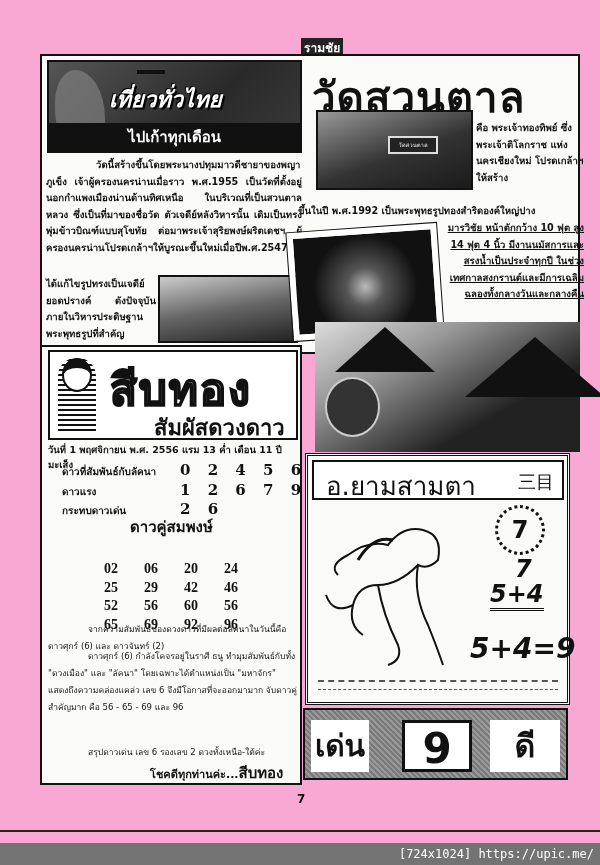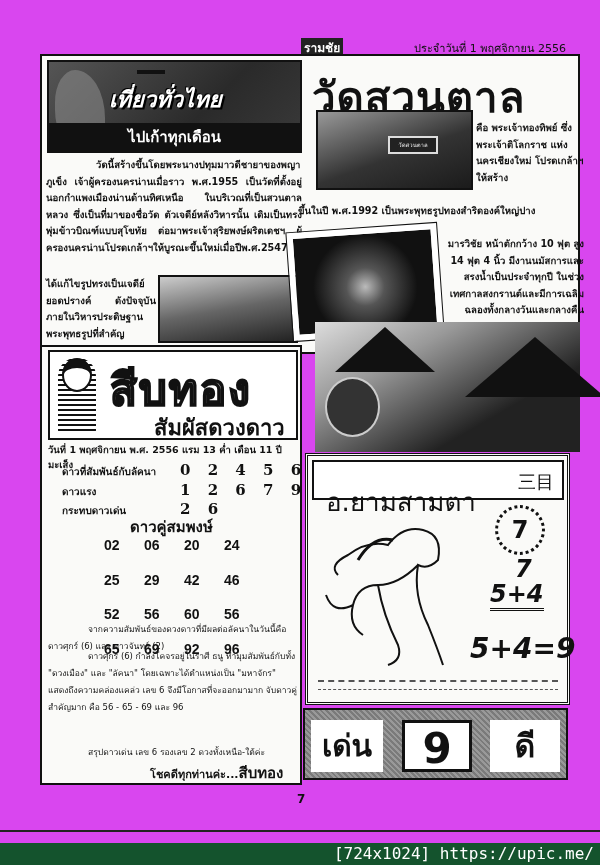--- a/index.html
+++ b/index.html
@@ -1,82 +1,81 @@
 <!DOCTYPE html>
 <html><head>
 <meta charset="utf-8">
 <style>
   * { box-sizing: border-box; margin: 0; padding: 0; }
   html, body { width: 600px; height: 865px; overflow: hidden; background: #f4f4f2; }
   body { font-family: "DejaVu Sans", sans-serif; color: #111; position: relative; }
-  .page { position: absolute; left: 0; top: 0; width: 600px; height: 843px; background: #d946ef; }
+  .page { position: absolute; left: 0; top: 0; width: 600px; height: 843px; background: #f9a8d4; }
   .page-border-bottom { position: absolute; left: 0; top: 830px; width: 600px; height: 2px; background: #222; }
   .header { position: absolute; left: 36px; top: 38px; width: 550px; height: 16px; }
   .masthead { position: absolute; left: 265px; top: 0; font-weight: bold; font-size: 12px; background: #222; color: #fff; padding: 0 3px; }
   .issue-date { position: absolute; right: 20px; top: 1px; font-size: 11px; }
   .frame { position: absolute; border: 2px solid #111; background: #fafaf8; }
   .outer-top { left: 40px; top: 54px; width: 540px; height: 300px; }
   .travel-banner { position: absolute; left: 47px; top: 60px; width: 255px; height: 93px; background: linear-gradient(135deg,#555,#2a2a2a 60%,#3a3a3a); border: 2px solid #111; overflow: hidden; }
   .travel-title { position: absolute; left: 60px; top: 20px; font-size: 22px; font-weight: bold; color: #fff; text-shadow: 2px 2px 0 #000, -1px -1px 0 #000; font-style: italic; text-align: right; }
   .travel-sub { position: absolute; left: 0; bottom: 0; width: 100%; height: 28px; background: #111; color: #fff; font-weight: bold; font-size: 15px; text-align: center; line-height: 28px; }
   .map-shape { position: absolute; left: 6px; top: 8px; width: 50px; height: 80px; background: #888; border-radius: 40% 60% 30% 50%; opacity: .6; }
   .plane-icon { position: absolute; left: 88px; top: 8px; width: 28px; height: 4px; background: #111; }
   .temple-title { position: absolute; left: 312px; top: 64px; font-size: 42px; font-weight: bold; letter-spacing: 1px; }
   .body-text { position: absolute; font-size: 9.6px; line-height: 16.5px; text-align: justify; font-weight: bold; }
   .intro { left: 46px; top: 157px; width: 256px; text-indent: 50px; }
   .intro2 { left: 46px; top: 276px; width: 110px; }
   .right-col { left: 476px; top: 120px; width: 108px; text-align: left; }
   .mid-line { left: 298px; top: 203px; width: 286px; }
-  .right-col2 { left: 440px; top: 236px; width: 144px; text-align: right; }
+  .right-col2 { left: 440px; top: 220px; width: 144px; text-align: right; text-decoration: underline; }
   .photo { position: absolute; background: linear-gradient(160deg,#999,#333 55%,#1b1b1b); border: 2px solid #111; }
   .photo-gate { left: 316px; top: 110px; width: 157px; height: 80px; }
   .sign-box { position: absolute; left: 70px; top: 24px; width: 50px; height: 18px; background: #222; border: 2px solid #ddd; color: #eee; font-size: 6px; text-align: center; line-height: 14px; }
   .photo-buddha { left: 290px; top: 228px; width: 150px; height: 108px; transform: rotate(-4deg); border: 6px solid #fff; outline: 1px solid #111; background: radial-gradient(circle at 50% 55%,#bbb 0,#555 22%,#111 60%); }
   .photo-temple { left: 158px; top: 275px; width: 140px; height: 68px; background: linear-gradient(170deg,#ccc,#666 50%,#222); }
   .photo-hall { left: 315px; top: 322px; width: 265px; height: 130px; background: linear-gradient(150deg,#ddd 0,#999 30%,#222 70%); border: none; }
   .roof { position: absolute; width: 0; height: 0; border-left: 50px solid transparent; border-right: 50px solid transparent; border-bottom: 45px solid #111; }
   .monk-circle { position: absolute; left: 10px; top: 55px; width: 55px; height: 60px; border-radius: 50%; background: #333; border: 2px solid #ccc; }
   .horo-box { left: 40px; top: 345px; width: 262px; height: 440px; }
   .horo-header { position: absolute; left: 48px; top: 350px; width: 250px; height: 90px; border: 2px solid #111; background: #fff; }
   .girl-icon { position: absolute; left: 8px; top: 6px; width: 38px; height: 76px; border-radius: 18px 18px 4px 4px; background: repeating-linear-gradient(0deg,#fff 0 3px,#111 3px 5px); }
   .girl-head { position: absolute; left: 4px; top: 0; width: 30px; height: 34px; border-radius: 50%; background: #fff; border: 2px solid #111; border-top: 10px solid #111; }
   .horo-title { position: absolute; left: 60px; top: 2px; font-size: 44px; font-weight: bold; color: #fff; -webkit-text-stroke: 2px #111; letter-spacing: 2px; }
   .horo-sub { position: absolute; left: 104px; top: 58px; font-size: 22px; font-weight: bold; }
   .horo-date { position: absolute; left: 48px; top: 442px; font-size: 9.5px; font-weight: bold; width: 252px; }
   .star-row { position: absolute; left: 62px; font-size: 10px; font-weight: bold; }
   .star-row .nums { position: absolute; left: 118px; top: -3px; font-family: "DejaVu Serif", serif; font-size: 15px; font-weight: bold; letter-spacing: 6px; white-space: nowrap; }
   .pairs-title { position: absolute; left: 130px; top: 515px; font-size: 15px; font-weight: bold; }
-  .pairs-grid { position: absolute; left: 104px; top: 536px; width: 160px; display: grid; grid-template-columns: repeat(4, 40px); row-gap: 16px; font-family: Liberation Sans, sans-serif; font-weight: bold; font-size: 14px; line-height: 18.5px; }
+  .pairs-grid { position: absolute; left: 104px; top: 560px; width: 160px; display: grid; grid-template-columns: repeat(4, 40px); row-gap: 0; font-family: Liberation Serif, serif; font-weight: bold; font-size: 14px; line-height: 18.5px; }
   .analysis { position: absolute; left: 48px; width: 250px; font-size: 8.5px; line-height: 17px; }
   .signoff { position: absolute; left: 150px; top: 761px; font-size: 11px; font-weight: bold; }
   .signoff .brand { font-size: 15px; }
   .yam-box { left: 305px; top: 453px; width: 265px; height: 252px; border: 3px double #111; }
   .yam-title-box { position: absolute; left: 312px; top: 460px; width: 252px; height: 40px; border: 2px solid #111; background: #fff; }
-  .yam-title { position: absolute; left: 12px; top: 3px; font-size: 26px; margin-top: 16px; }
+  .yam-title { position: absolute; left: 12px; top: 3px; font-size: 26px; }
   .yam-kanji { position: absolute; right: 8px; top: 8px; font-size: 18px; }
   .horse-icon { position: absolute; left: 318px; top: 515px; width: 150px; height: 160px; }
   .ground { position: absolute; left: 318px; top: 680px; width: 240px; height: 10px; border-top: 2px dashed #555; border-bottom: 1px dashed #555; }
   .sun-icon { position: absolute; left: 495px; top: 505px; width: 50px; height: 50px; border: 3px dotted #111; border-radius: 50%; font-family: "DejaVu Sans", sans-serif; font-size: 24px; font-weight: bold; text-align: center; line-height: 44px; }
   .calc { position: absolute; font-size: 24px; font-weight: bold; font-style: italic; }
   .play-bar { position: absolute; left: 303px; top: 708px; width: 265px; height: 72px; background: repeating-linear-gradient(45deg,#999 0 2px,#7a7a7a 2px 4px); border: 2px solid #111; }
   .play-cell { position: absolute; top: 10px; height: 52px; background: #fff; font-weight: bold; text-align: center; line-height: 52px; }
-  .play-label { left: 6px; width: 72px; font-size: 30px; }
+  .play-label { left: 6px; width: 58px; font-size: 30px; }
   .play-num { left: 97px; width: 70px; font-size: 42px; border: 3px solid #111; font-family: "DejaVu Sans", sans-serif; }
   .play-good { left: 185px; width: 70px; font-size: 32px; }
   .page-number { position: absolute; left: 297px; top: 792px; font-size: 12px; font-weight: bold; }
-  .footer-bar { position: absolute; left: 0; top: 843px; width: 600px; height: 22px; background: #14532d; color: #fff; font-family: "DejaVu Sans Mono", monospace; font-size: 16px; text-align: right; padding-right: 6px; line-height: 22px; }
+  .footer-bar { position: absolute; left: 0; top: 843px; width: 600px; height: 22px; background: #737373; color: #fff; font-family: "DejaVu Sans Mono", monospace; font-size: 12px; text-align: right; padding-right: 6px; line-height: 22px; }
 </style>
 </head>
 <body>
 
 <div class="page">
 
   <div class="header">
     <span class="masthead">รามชัย</span>
-    <span class="issue-date">ประจำวันที่ 1 พฤศจิกายน 2556</span>
   </div>
 
   <div class="frame outer-top"></div>
 
   <div class="travel-banner">
     <div class="map-shape"></div>
     <div class="plane-icon"></div>
     <div class="travel-title">เที่ยวทั่วไทย</div>
     <div class="travel-sub">ไปเก้าทุกเดือน</div>
   </div>

